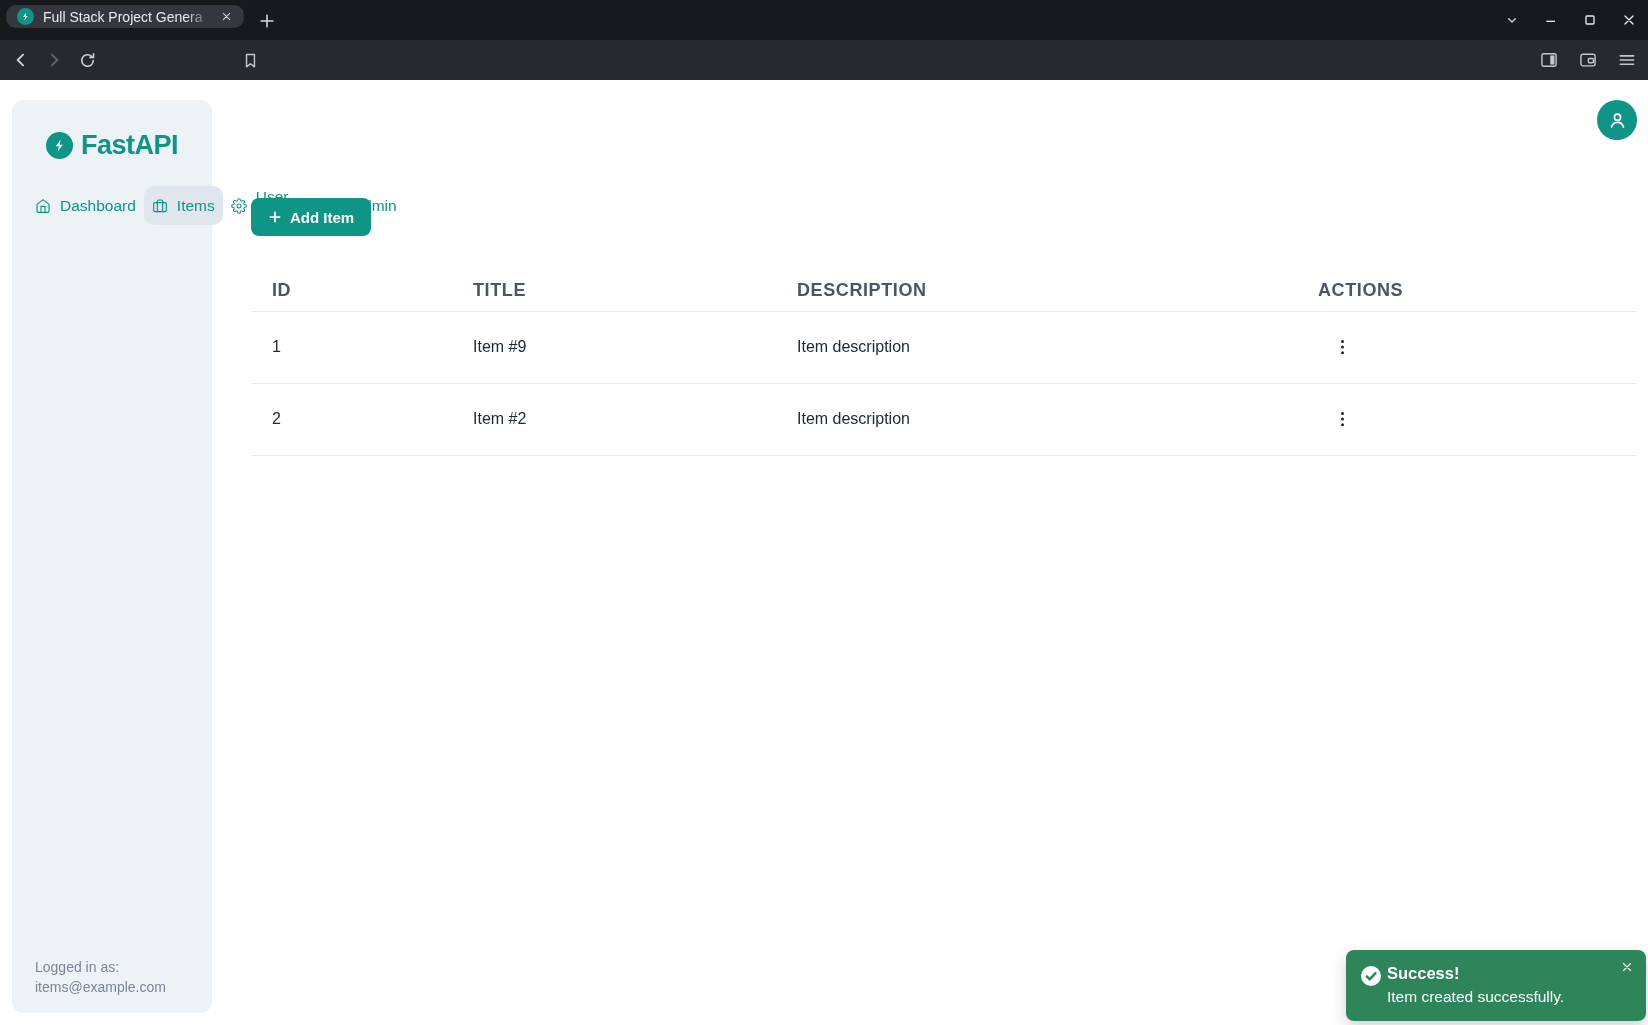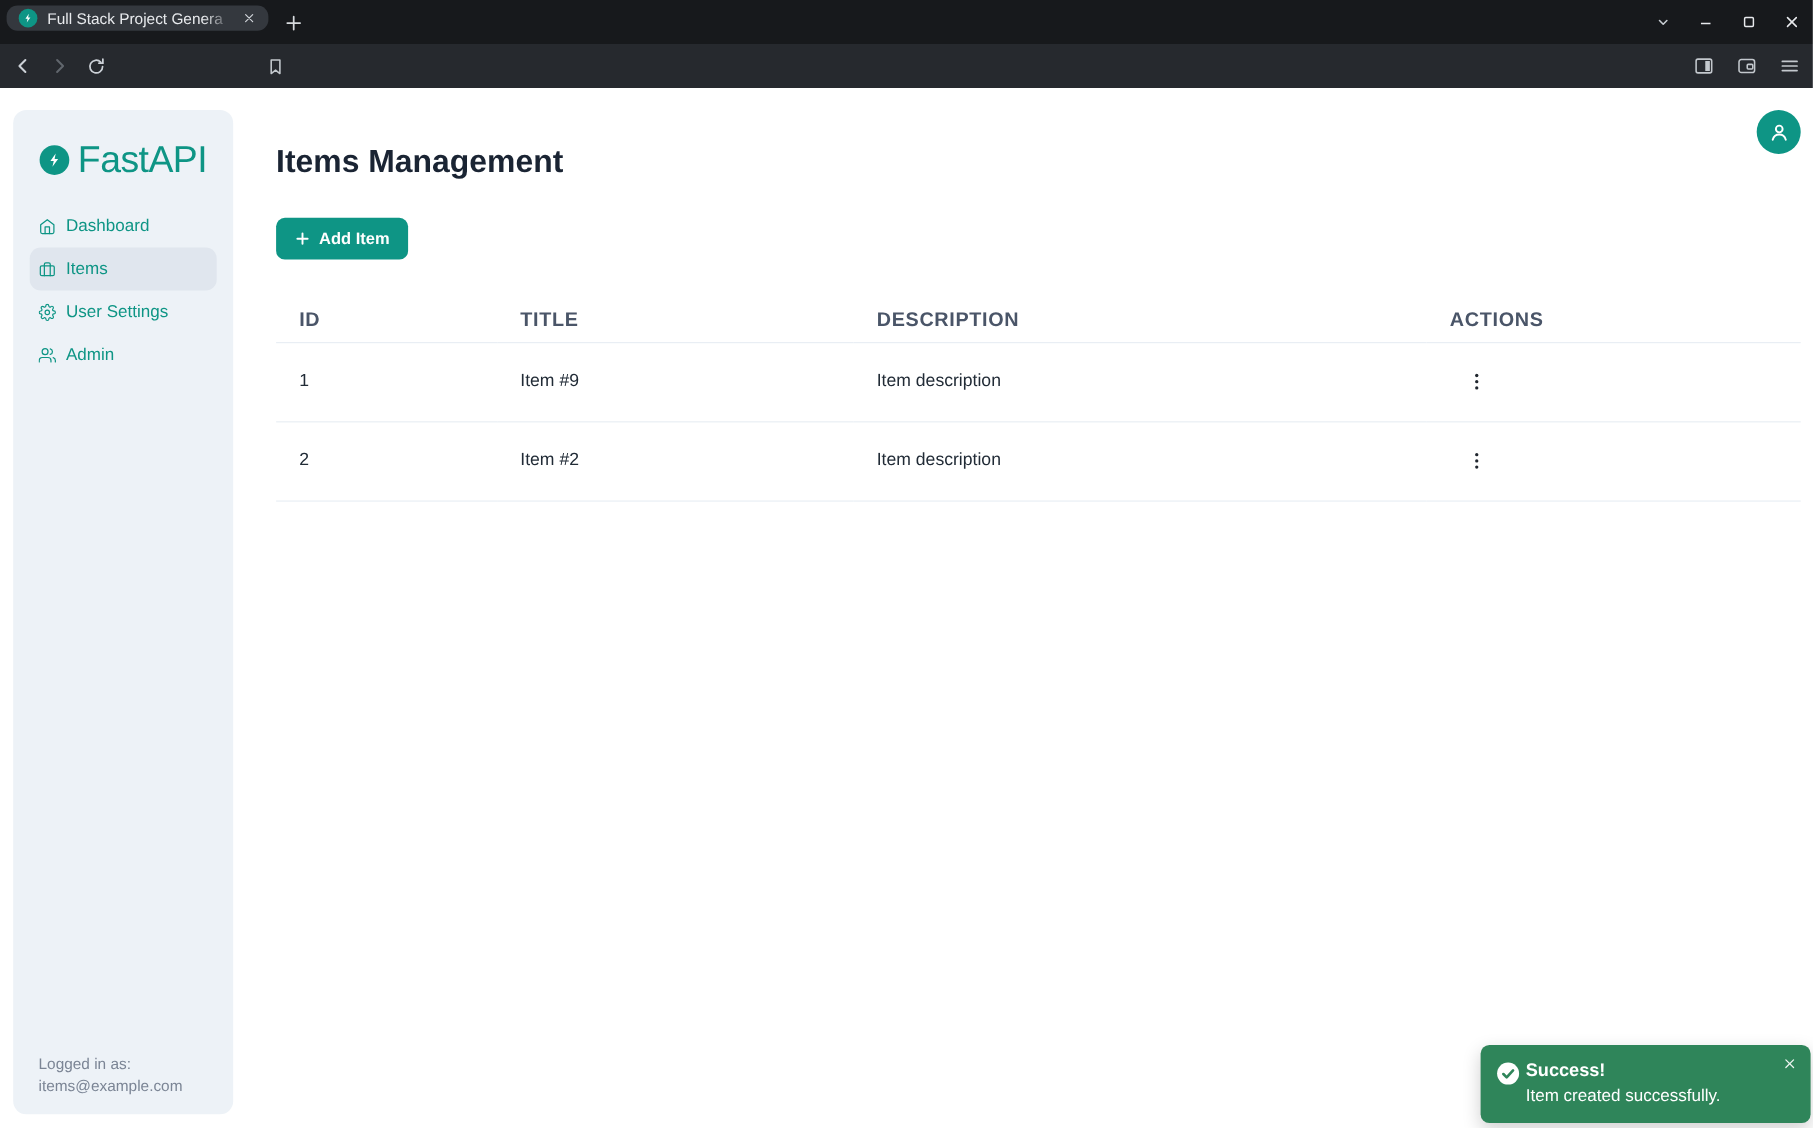--- a/index.html
+++ b/index.html
@@ -50,22 +50,22 @@
   .tool-right{position:absolute;right:9px;top:0;height:40px;display:flex;align-items:center;gap:15px;}
 
   
   .page{position:absolute;top:80px;left:0;width:1648px;height:945px;background:#fff;}
 
   .sidebar{position:absolute;left:12px;top:20px;width:200px;height:913px;
     background:var(--sidebar_bg);border-radius:12px;}
   .logo{display:flex;align-items:center;justify-content:center;gap:8px;margin-top:30px;height:30px;}
   .logo-mark{width:27px;height:27px;border-radius:50%;background:var(--teal);
     display:flex;align-items:center;justify-content:center;}
-  .logo-text{font-size:34px;font-weight:400;color:var(--teal);letter-spacing:-0.5px;}
-  .nav{margin-top:26px;padding:0 15px;display:flex;flex-direction:column;}
+  .logo-text{font-size:27px;font-weight:700;color:var(--teal);letter-spacing:-0.5px;}
+  .nav{margin-top:26px;padding:0 15px;display:flex;flex-direction:row;}
   .nav-item{height:39px;display:flex;align-items:center;gap:9px;padding:0 8px;border-radius:10px;
     color:var(--teal);font-size:15.5px;cursor:default;}
   .nav-item.active{background:var(--sidebar_active_bg);}
   .nav-item svg{flex:none}
   .side-footer{position:absolute;left:23px;bottom:16px;font-size:14px;color:var(--muted_text);line-height:20px;}
 
   .page-title{position:absolute;left:251px;top:51px;margin:0;font-size:29px;line-height:32px;
     font-weight:700;color:var(--heading);}
   .add-btn{position:absolute;left:251px;top:118px;height:38px;padding:12px 17px;border:0;border-radius:8px;
     background:var(--teal);color:#fff;font-family:inherit;font-size:15px;font-weight:700;
@@ -273,21 +273,20 @@
           </svg>
         <span>Admin</span>
       </div>
     </nav>
     <div class="side-footer">
       <div>Logged in as:</div>
       <div>items@example.com</div>
     </div>
   </aside>
 
-  <h1 class="page-title">Items Management</h1>
 
   <button class="add-btn">
     <svg width="14" height="14" viewBox="0 0 24 24" stroke="#fff" stroke-width="3" stroke-linecap="round" fill="none">
         <path d="M12 4v16M4 12h16"></path>
       </svg>
     <span>Add Item</span>
   </button>
 
   <button class="avatar">
     <svg width="23" height="23" viewBox="0 0 24 24" stroke="#fff" stroke-width="1.8" stroke-linecap="round" fill="none">

